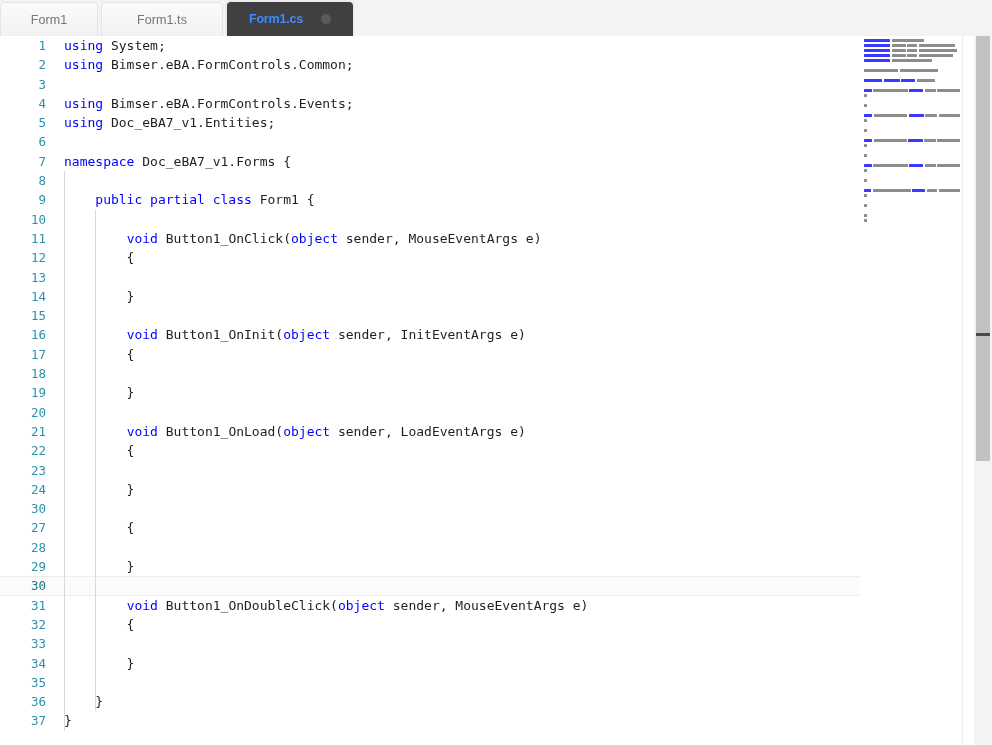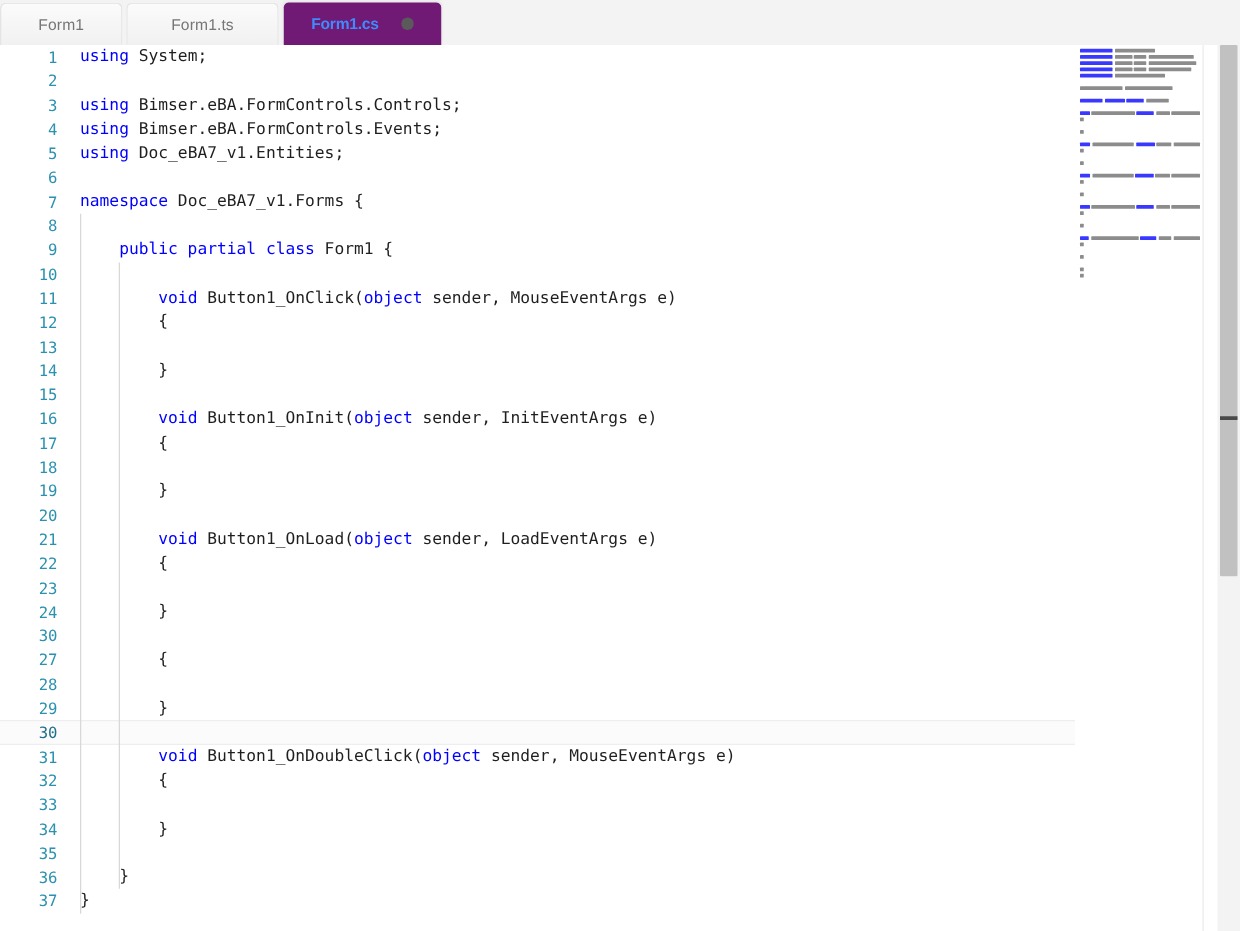--- a/index.html
+++ b/index.html
@@ -42,21 +42,21 @@
   }
   .tab.inactive-1 { width: 98px; justify-content: center; }
   .tab.inactive-2 { width: 122px; justify-content: center; }
   .tab-label {
     font-size: 12.5px;
     color: #767676;
     white-space: nowrap;
     letter-spacing: 0.1px;
   }
   .tab.active {
-    background: #701a75;
+    background: #404040;
     border: 1px solid #e8e8e8;
     border-bottom: none;
     width: 128px;
     justify-content: flex-start;
     padding-left: 22px;
     height: 35px;
     box-shadow: 0 -1px 2px rgba(0,0,0,0.03);
   }
   .tab.active .tab-label {
     color: #3d8bfd;
@@ -207,22 +207,22 @@
     <span class="tab-label">Form1.cs</span>
     <span class="dirty-dot"></span>
   </div>
   <div id="tabbar-filler"></div>
 </div>
 
 <div id="editor">
 
   <div id="code-area">
       <div class="line"><span class="lnum">1</span><span class="ltext"><span class="kw">using</span><span> System;</span></span></div>
-      <div class="line"><span class="lnum">2</span></div>
-      <div class="line"><span class="lnum">3</span><span class="ltext"><span class="kw">using</span><span> Bimser.eBA.FormControls.Controls;</span></span></div>
+      <div class="line"><span class="lnum">2</span><span class="ltext"><span class="kw">using</span><span> Bimser.eBA.FormControls.Common;</span></span></div>
+      <div class="line"><span class="lnum">3</span></div>
       <div class="line"><span class="lnum">4</span><span class="ltext"><span class="kw">using</span><span> Bimser.eBA.FormControls.Events;</span></span></div>
       <div class="line"><span class="lnum">5</span><span class="ltext"><span class="kw">using</span><span> Doc_eBA7_v1.Entities;</span></span></div>
       <div class="line"><span class="lnum">6</span><span class="ltext"></span></div>
       <div class="line"><span class="lnum">7</span><span class="ltext"><span class="kw">namespace</span><span> Doc_eBA7_v1.Forms {</span></span></div>
       <div class="line"><span class="lnum">8</span><span class="ltext"></span></div>
       <div class="line"><span class="lnum">9</span><span class="ltext"><span>    </span><span class="kw">public partial class</span><span> Form1 {</span></span></div>
       <div class="line"><span class="lnum">10</span><span class="ltext"></span></div>
       <div class="line"><span class="lnum">11</span><span class="ltext"><span>        </span><span class="kw">void</span><span> Button1_OnClick(</span><span class="kw">object</span><span> sender, MouseEventArgs e)</span></span></div>
       <div class="line"><span class="lnum">12</span><span class="ltext"><span>        {</span></span></div>
       <div class="line"><span class="lnum">13</span><span class="ltext"></span></div>

